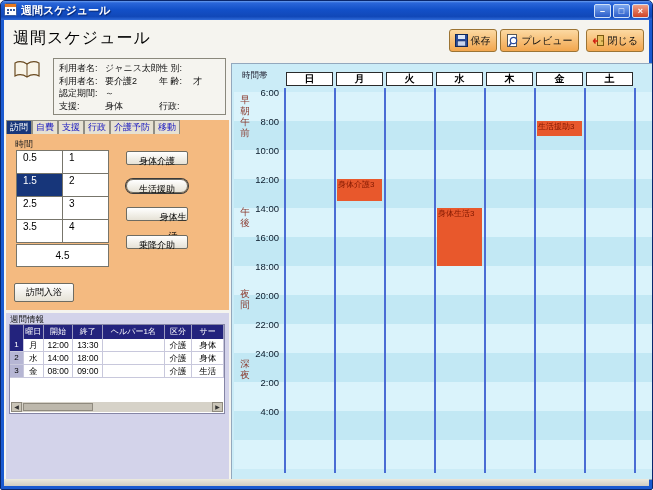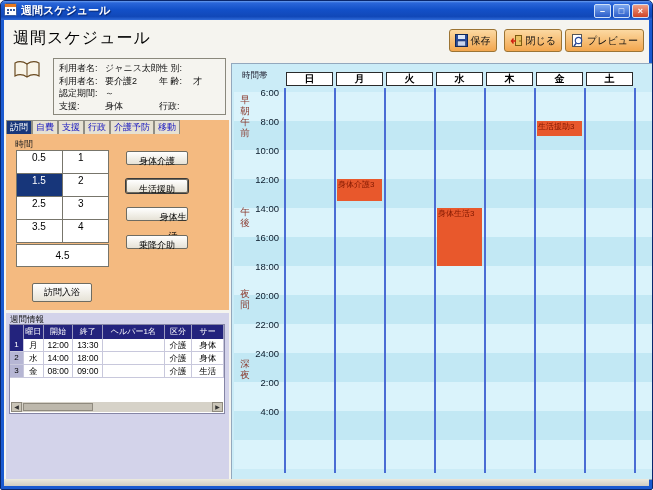--- a/index.html
+++ b/index.html
@@ -46,31 +46,31 @@
   
   .visit-panel { position:absolute; left:5px; top:119px; width:223px; height:190px;
     background: var(--panel-orange,#f4ba80); }
   .tabs { display:flex; height:14px; }
   .tab { font-size:9px; line-height:13px; padding:0 3px; background:#e6e1d2; color:#1717c0;
     border:1px solid #908e84; border-bottom:0; white-space:nowrap; }
   .tab.selected { background: var(--sel-navy,#17367a); color:#fff; }
   .time-label { position:absolute; left:9px; top:18px; font-size:9px; color:#222; }
   .time-grid { position:absolute; left:10px; top:30px; width:93px; background:#77756b;
     display:grid; grid-template-columns:45px 45px; gap:1px; padding:1px; }
-  .time-cell { height:22px; background:#fff; font-size:10px; padding:1px 15px; color:#000; }
+  .time-cell { height:22px; background:#fff; font-size:10px; padding:1px 6px; color:#000; }
   .time-cell.selected { background: var(--sel-navy,#17367a); color:#fff; }
   .time-wide { position:absolute; left:10px; top:124px; width:93px; height:23px;
     border:1px solid #77756b; background:#fff; font-size:10px; text-align:center; line-height:21px; }
   .svc-btn { position:absolute; left:120px; width:62px; height:14px; color:#000;
     background: linear-gradient(180deg,#ffffff,#e6e2d6); border:1px solid #6e6c62;
     border-radius:2px; font-size:9px; text-align:center; line-height:19px; }
   .svc-btn.focused { box-shadow: 0 0 0 1px #3a3a3a; }
   .bath-btn { position:absolute; left:8px; top:163px; width:60px; height:19px; color:#000;
     background: linear-gradient(180deg,#ffffff,#e6e2d6); border:1px solid #6e6c62;
-    border-radius:2px; font-size:9px; text-align:center;margin-left:18px; }
+    border-radius:2px; font-size:9px; text-align:center; }
 
   
   .week-info { position:absolute; left:5px; top:312px; width:223px; height:166px; background:#d3d3ea; }
   .week-info-title { position:absolute; left:4px; top:1px; font-size:8.5px; color:#101010; }
   .wi-grid { position:absolute; left:3px; top:11px; width:216px; height:90px; background:#fff;
     border:1px solid #8585a5; overflow:hidden; }
   .wi-head, .wi-row { display:flex; }
   .wi-hcell { background: var(--navy,#23237d); color:#fff; font-size:8px; height:14px;
     line-height:14px; text-align:center; border-right:1px solid #9a9ac0; overflow:hidden; white-space:nowrap; }
   .wi-cell { font-size:8.5px; height:13px; line-height:12px; border-right:1px solid #c8c8dc;
@@ -135,40 +135,40 @@
     <button class="tbtn">
       <span class="ticon">
         <svg width="13" height="13" viewBox="0 0 13 13">
             <rect x="0.5" y="0.5" width="12" height="12" fill="#2a4a9a" stroke="#10285a"></rect>
             <rect x="3" y="1" width="7" height="4" fill="#dfe8f8"></rect>
             <rect x="2.5" y="7" width="8" height="5" fill="#c8d4ee" stroke="#10285a" stroke-width="0.5"></rect>
           </svg>
       </span>
       <span>保存</span>
     </button>
+    <button class="tbtn">
+      <span class="ticon">
+        <svg width="13" height="13" viewBox="0 0 13 13">
+            <rect x="1.5" y="0.5" width="9" height="12" fill="#fff" stroke="#555"></rect>
+            <circle cx="7.5" cy="6.5" r="3.2" fill="none" stroke="#2a4a9a" stroke-width="1.2"></circle>
+            <line x1="5.2" y1="9.2" x2="3" y2="12" stroke="#2a4a9a" stroke-width="1.4"></line>
+          </svg>
+      </span>
+      <span>プレビュー</span>
+    </button>
     <button class="tbtn close-btn">
       <span class="ticon">
         <svg width="13" height="13" viewBox="0 0 13 13">
             <rect x="5.5" y="1.5" width="6" height="10" fill="#e8c060" stroke="#7a5a10"></rect>
             <circle cx="10" cy="7" r="0.8" fill="#7a5a10"></circle>
             <path d="M6 7 L1.5 7 M3.5 4.5 L1.5 7 L3.5 9.5" stroke="#d02010" stroke-width="1.4" fill="none"></path>
           </svg>
       </span>
       <span>閉じる</span>
     </button>
-    <button class="tbtn">
-      <span class="ticon">
-        <svg width="13" height="13" viewBox="0 0 13 13">
-            <rect x="1.5" y="0.5" width="9" height="12" fill="#fff" stroke="#555"></rect>
-            <circle cx="7.5" cy="6.5" r="3.2" fill="none" stroke="#2a4a9a" stroke-width="1.2"></circle>
-            <line x1="5.2" y1="9.2" x2="3" y2="12" stroke="#2a4a9a" stroke-width="1.4"></line>
-          </svg>
-      </span>
-      <span>プレビュー</span>
-    </button>
   </div>
 
   <span class="book-icon">
     <svg width="28" height="20" viewBox="0 0 28 20">
         <path d="M2 3 C6 1, 11 2, 14 4 C17 2, 22 1, 26 3 L26 16 C22 14, 17 15, 14 17 C11 15, 6 14, 2 16 Z" fill="#f8f4e8" stroke="#6a4a20" stroke-width="1.2"></path>
         <line x1="14" y1="4" x2="14" y2="17" stroke="#6a4a20"></line>
       </svg>
   </span>
 
   <div class="user-info">
@@ -216,21 +216,21 @@
         <div class="time-cell selected">1.5</div>
         <div class="time-cell">2</div>
         <div class="time-cell">2.5</div>
         <div class="time-cell">3</div>
         <div class="time-cell">3.5</div>
         <div class="time-cell">4</div>
       </div>
     <div class="time-wide">4.5</div>
     <div class="svc-btns">
         <div class="svc-btn" style="top: 31px;">身体介護</div>
-        <div class="svc-btn focused" style="top: 59px;">生活援助</div>
+        <div class="svc-btn focused" style="top: 59px; border-radius: 7px;">生活援助</div>
         <div class="svc-btn" style="top: 87px; padding-left: 32px;">身体生活</div>
         <div class="svc-btn" style="top: 115px;">乗降介助</div>
       </div>
     <button class="bath-btn">訪問入浴</button>
   </div>
 
   <div class="week-info">
     <div class="week-info-title">週間情報</div>
     <div class="wi-grid">
       <div class="wi-head">

